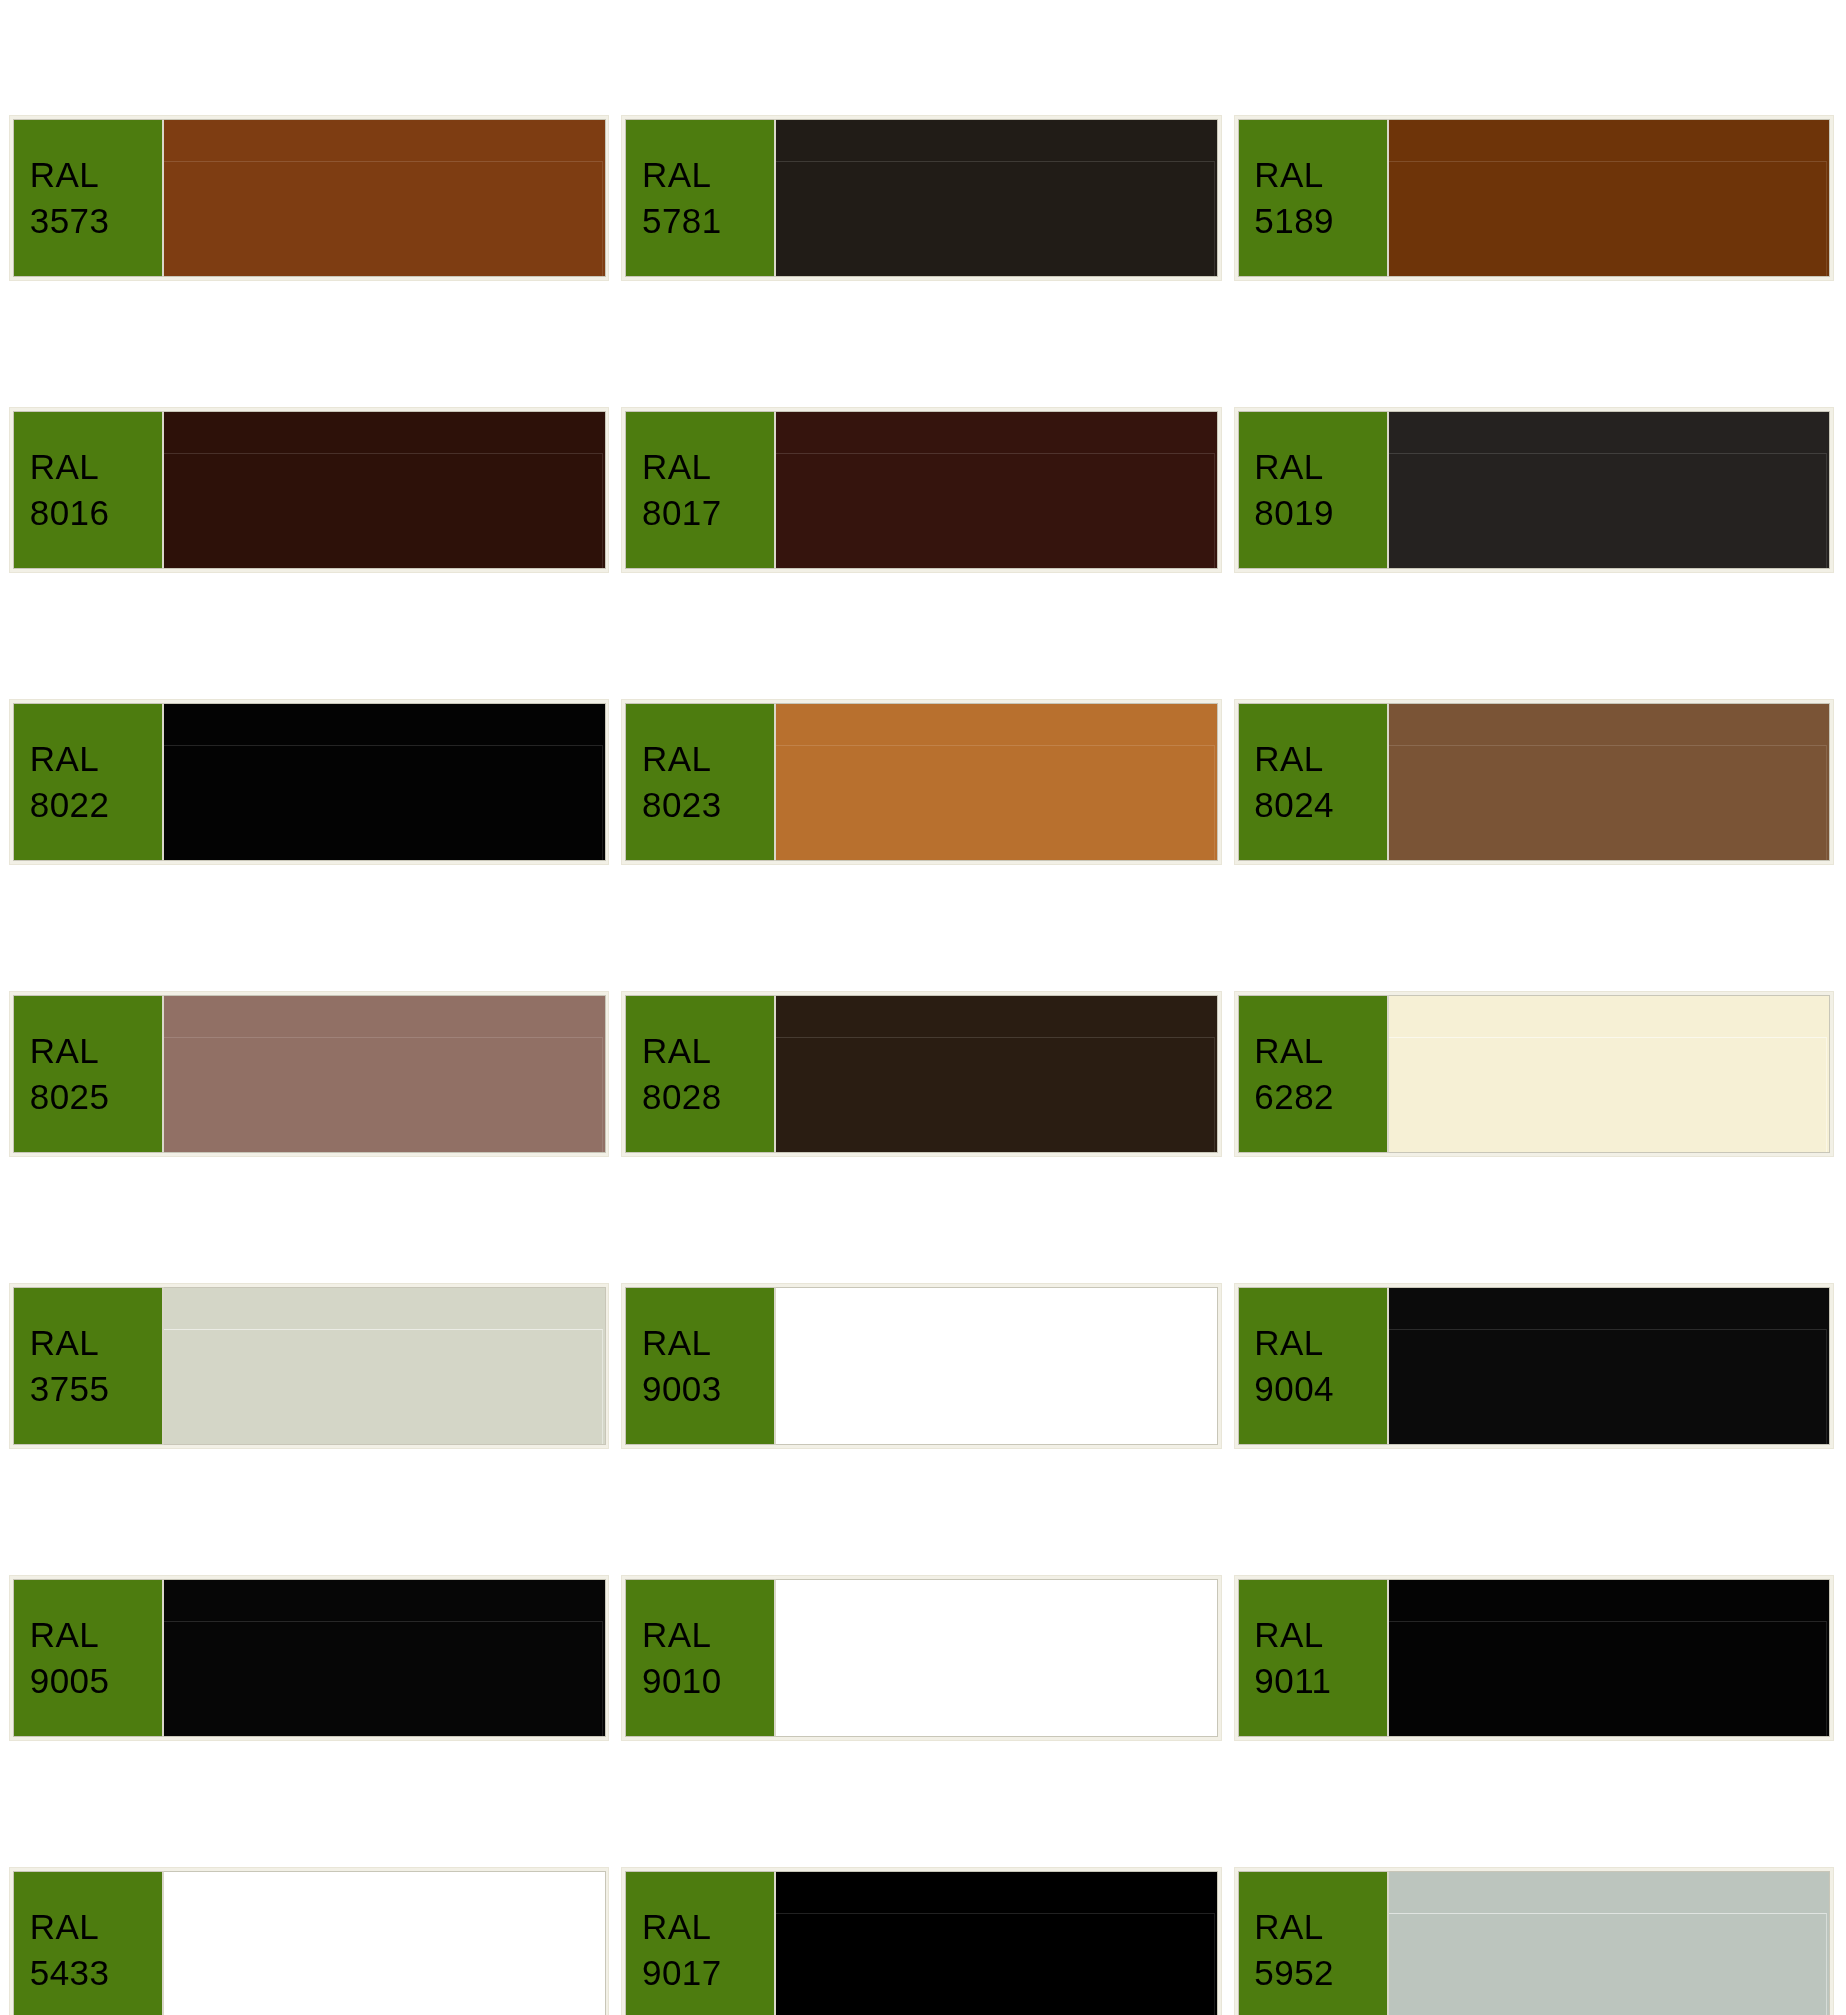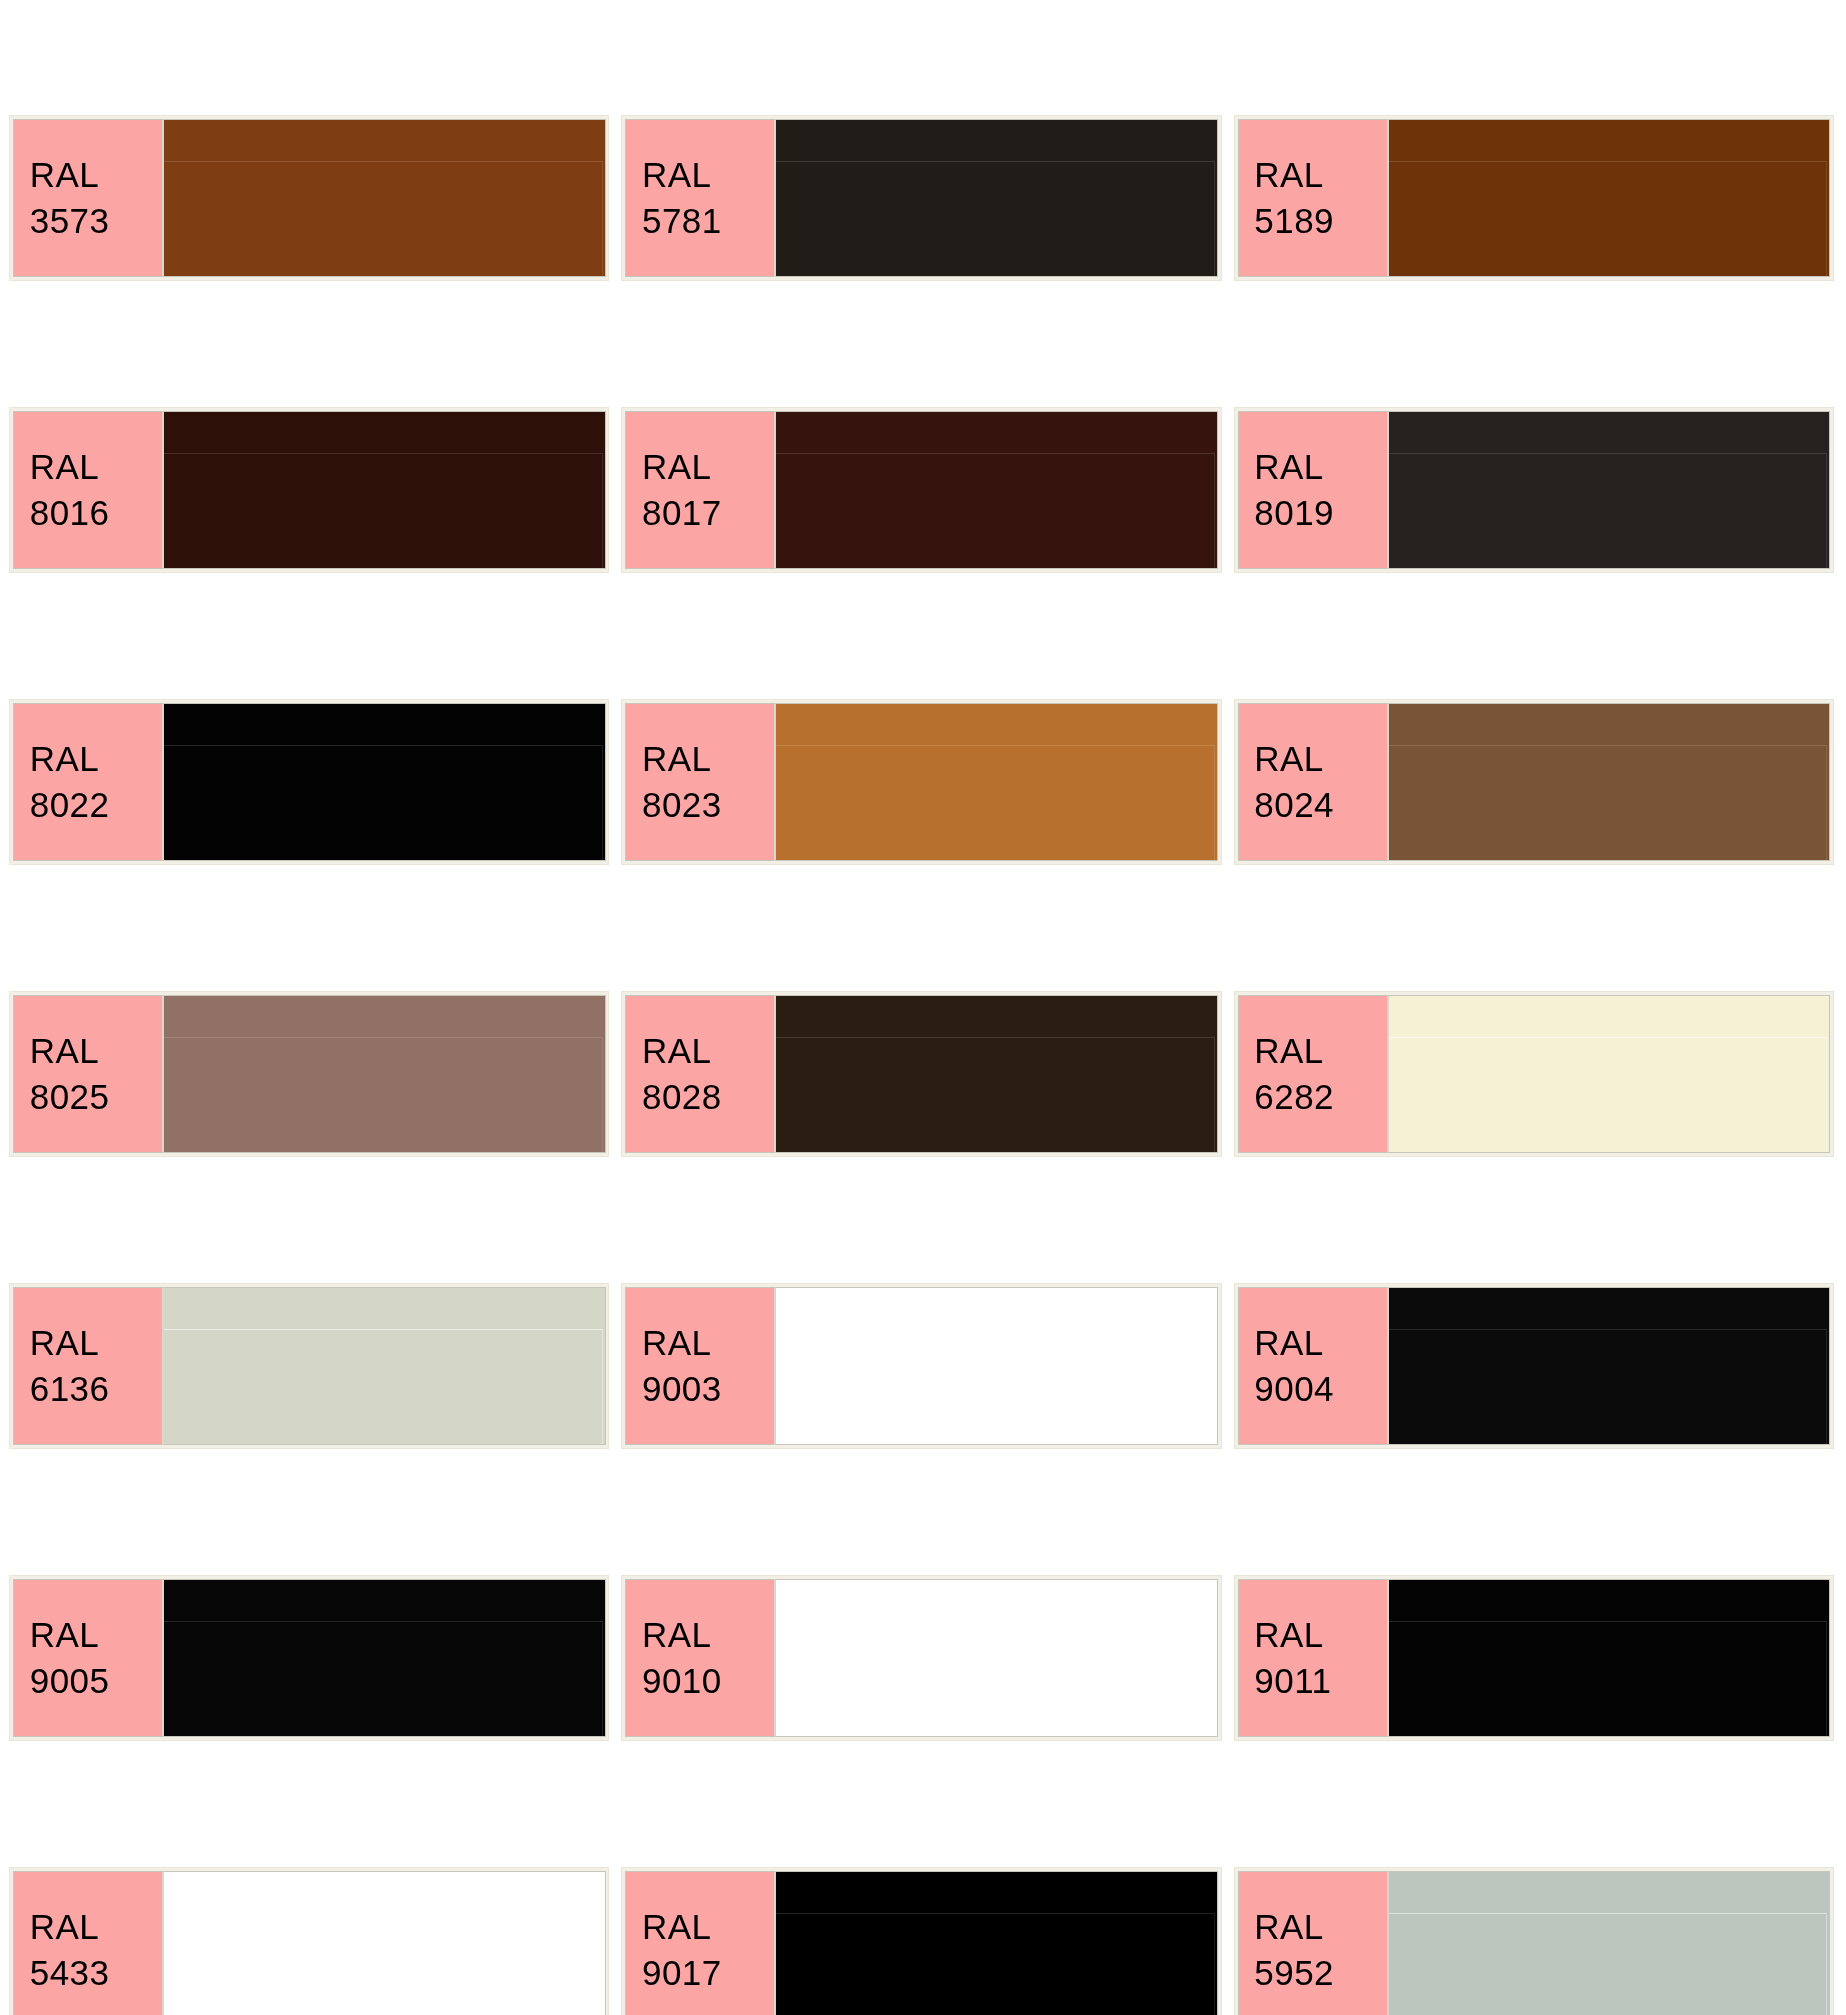--- a/index.html
+++ b/index.html
@@ -33,21 +33,21 @@
     display: flex;
     align-items: stretch;
     background: #f2f0e6;
     border: 0.9px solid #e9e6d8;
     padding: 2.8px;
   }
 
   .ral-label {
     box-sizing: border-box;
     flex: 0 0 150px;
-    background: #fca5a5;
+    background: #4d7c0f;
     border: 1.8px solid #c8c6b8;
     border-right: 0.9px solid #d9d7c9;
     display: flex;
     flex-direction: column;
     justify-content: center;
     align-items: flex-start;
     padding-left: 15.7px;
     line-height: 1.32;
   }
 
@@ -200,21 +200,21 @@
         <span class="ral-word">RAL</span>
         <span class="ral-code">6282</span>
       </div>
       <div class="ral-swatch-wrap">
         <div class="ral-swatch is-light" style="background: rgb(246, 240, 213);"></div>
       </div>
     </div>
     <div class="ral-card">
       <div class="ral-label">
         <span class="ral-word">RAL</span>
-        <span class="ral-code">6136</span>
+        <span class="ral-code">3755</span>
       </div>
       <div class="ral-swatch-wrap">
         <div class="ral-swatch is-light" style="background: rgb(212, 214, 199);"></div>
       </div>
     </div>
     <div class="ral-card">
       <div class="ral-label">
         <span class="ral-word">RAL</span>
         <span class="ral-code">9003</span>
       </div>

